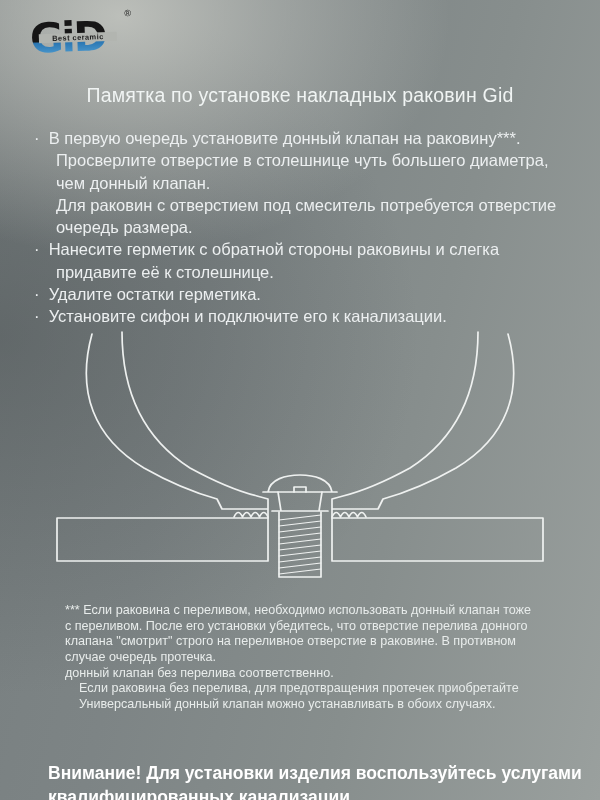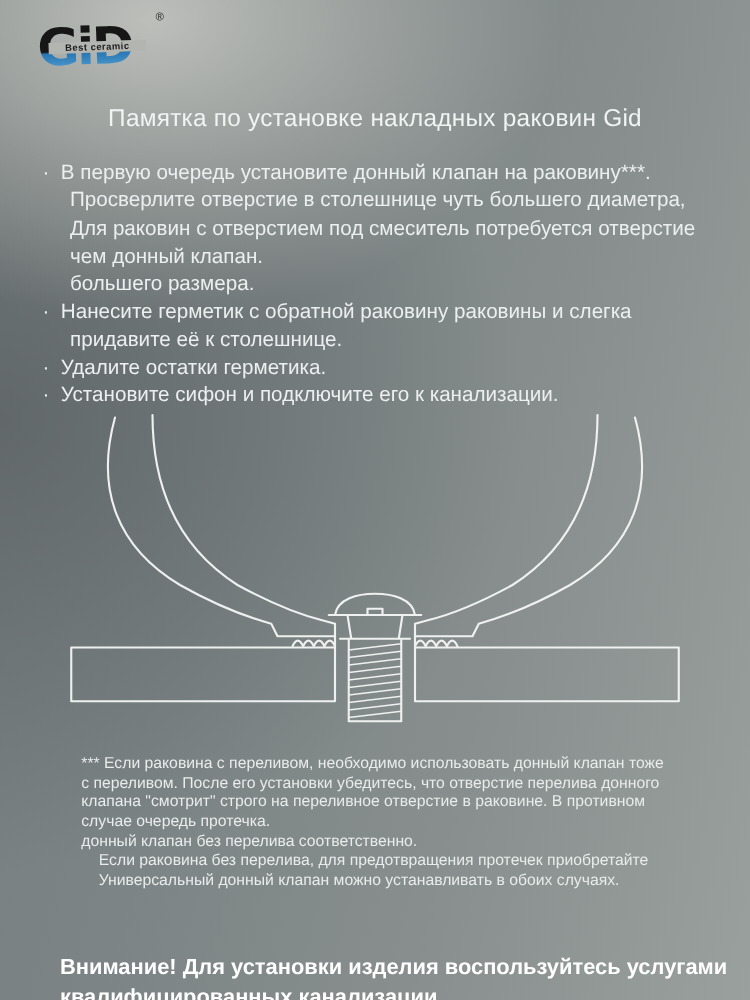--- a/index.html
+++ b/index.html
@@ -61,24 +61,24 @@
     <div class="logo-text">GiD</div>
     <div class="logo-sub">Best ceramic</div>
     <div class="logo-reg">®</div>
   </div>
 
   <h1 class="title">Памятка по установке накладных раковин Gid</h1>
 
   <div class="steps">
     <div class="ln b">·  В первую очередь установите донный клапан на раковину***.</div>
     <div class="ln c">Просверлите отверстие в столешнице чуть большего диаметра,</div>
+    <div class="ln c">чем донный клапан.</div>
     <div class="ln c">Для раковин с отверстием под смеситель потребуется отверстие</div>
-    <div class="ln c">чем донный клапан.</div>
-    <div class="ln c">большего размера.</div>
-    <div class="ln b">·  Нанесите герметик с обратной раковину раковины и слегка</div>
+    <div class="ln c">очередь размера.</div>
+    <div class="ln b">·  Нанесите герметик с обратной стороны раковины и слегка</div>
     <div class="ln ci">придавите её к столешнице.</div>
     <div class="ln b">·  Удалите остатки герметика.</div>
     <div class="ln b">·  Установите сифон и подключите его к канализации.</div>
   </div>
 
   <svg class="diagram" viewBox="0 0 500 255">
     <g fill="none" stroke="#f5f7f6" stroke-width="1.7" opacity="0.95" stroke-linecap="round" stroke-linejoin="round">
 
       <path d="M7 188 H218 V231 H7 Z"></path>
       <path d="M282 188 H493 V231 H282 Z"></path>

